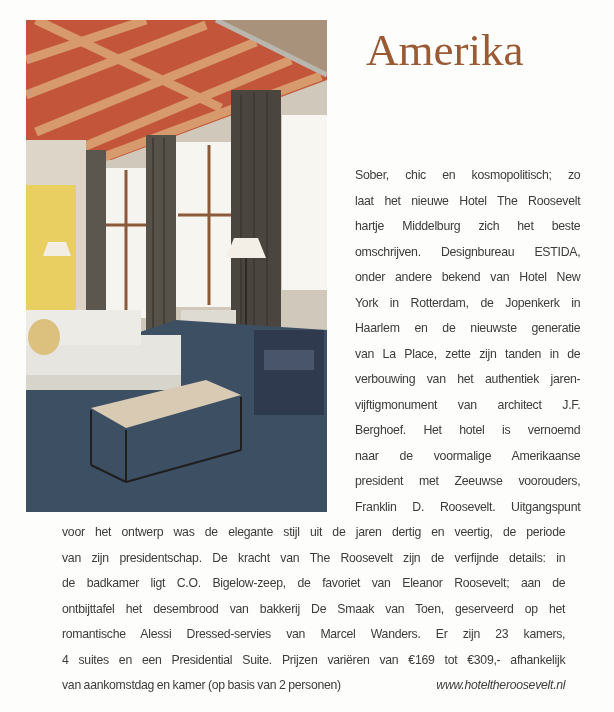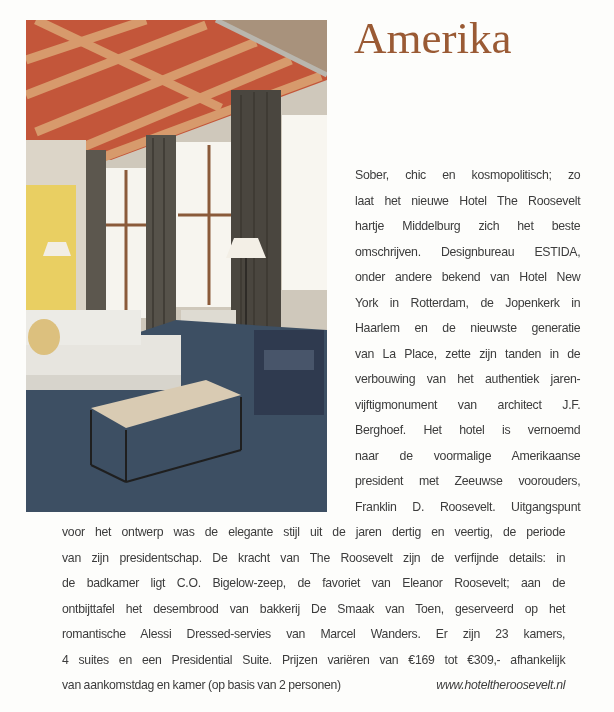--- a/index.html
+++ b/index.html
@@ -14,21 +14,21 @@
     position: absolute;
     left: 26px; top: 20px;
     width: 301px; height: 492px;
     overflow: hidden;
     background: #c9c4b8;
   }
   .photo svg { display: block; }
   .title {
     position: absolute;
     left: 354px; top: 16px;
-    margin: 0;
+    margin: 12px;
     color: #9a5a34;
     font-family: "Liberation Serif", serif;
     font-weight: normal;
     font-size: 45px;
     line-height: 45px;
     letter-spacing: 0px;
   }
   .title span { display: block; }
   .col {
     position: absolute;

